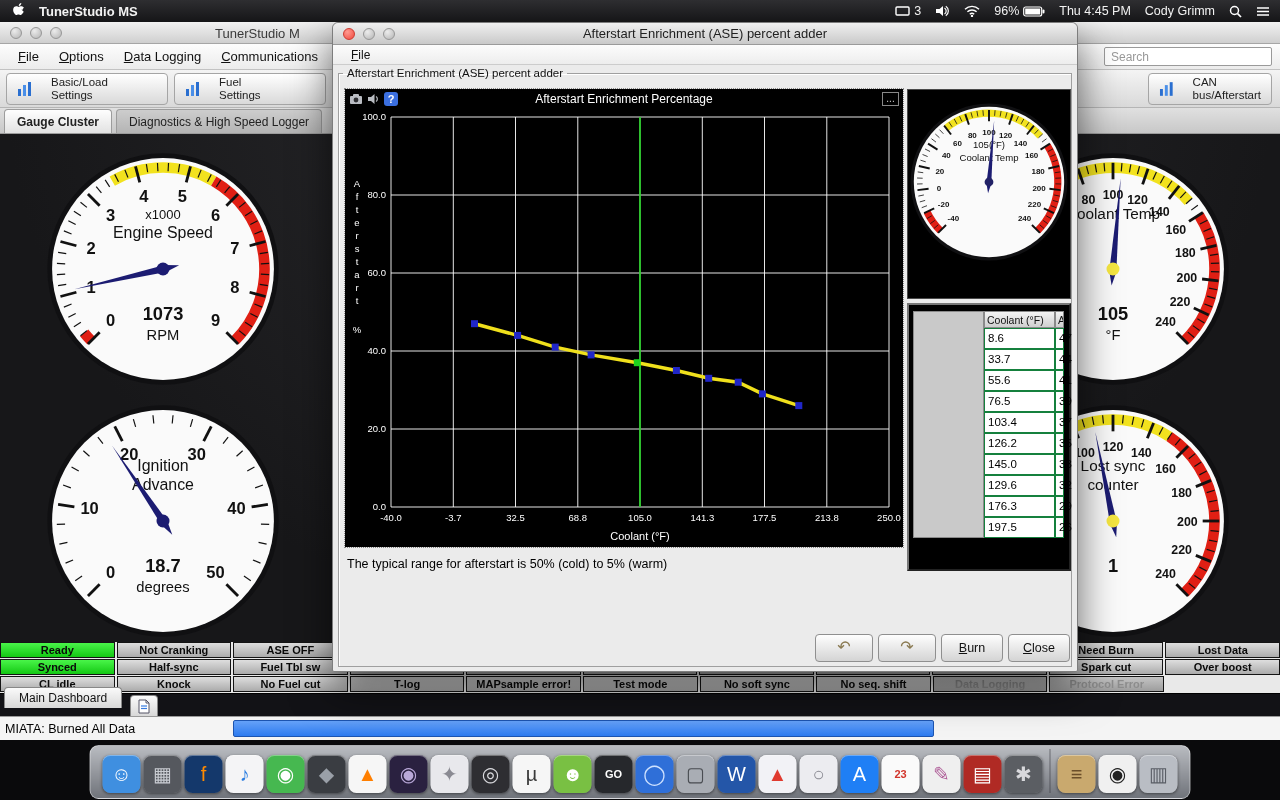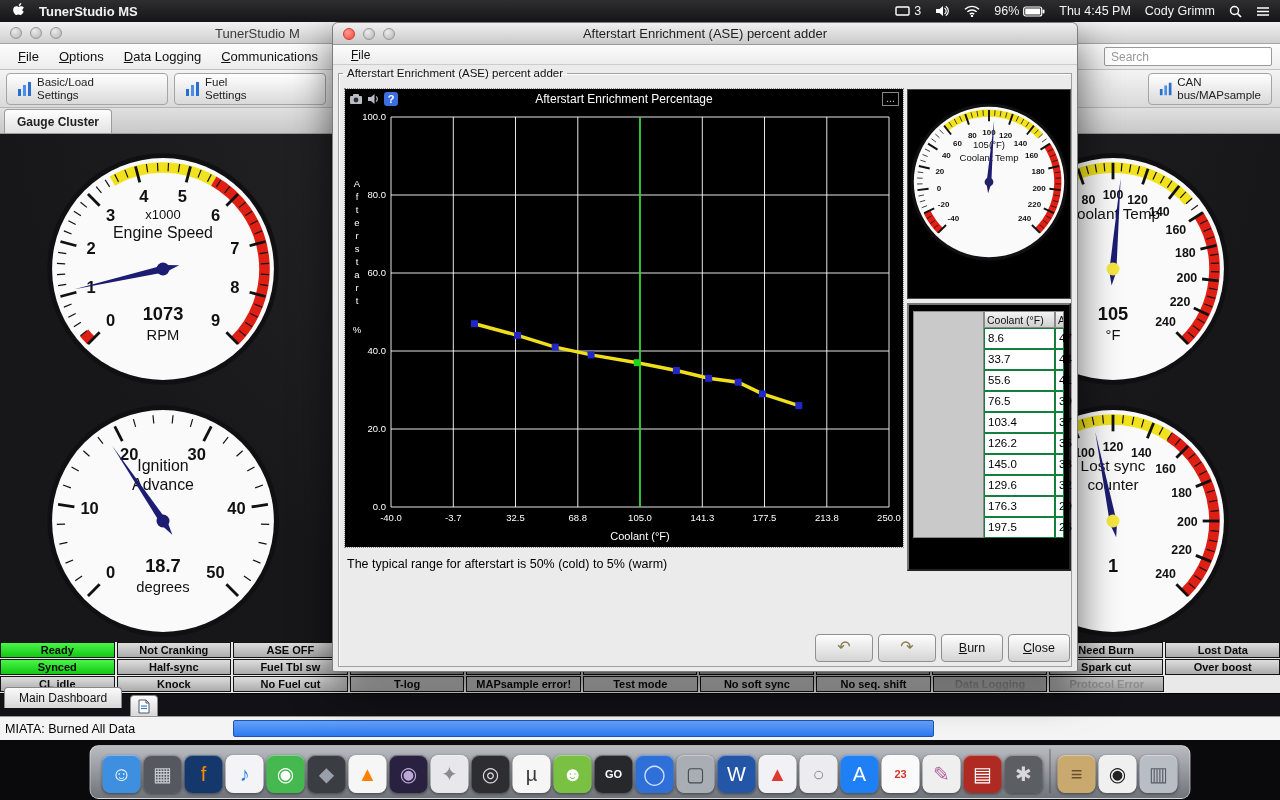--- a/index.html
+++ b/index.html
@@ -21,21 +21,21 @@
   .light{width:12px;height:12px;border-radius:50%;background:radial-gradient(circle at 35% 30%,#ececec,#b4b4b4);border:1px solid #979797}
   .light.red{background:radial-gradient(circle at 35% 30%,#ff9a90,#f0493e);border-color:#ce3a30}
   .w-title{position:absolute;top:4px;left:215px;font-size:13px;color:#3a3a3a;white-space:nowrap}
   .menurow{position:absolute;top:22px;height:26px;left:0;right:0;background:linear-gradient(#fdfdfd,#ececec);border-bottom:1px solid #c2c2c2;display:flex;align-items:center;padding-left:8px;font-size:13px;color:#111}
   .menu-item{padding:0 10px;cursor:default}
   .mn{display:inline-block}
   .mn::first-letter{text-decoration:underline}
   .search{position:absolute;right:8px;top:3px;width:168px;height:19px;border:1px solid #9a9a9a;border-radius:2px;background:#fff;font-size:12px;padding:0 6px;color:#333;font-family:"Liberation Sans",sans-serif}
   .search::placeholder{color:#999}
   .toolbar{position:absolute;top:48px;height:38px;left:0;right:0;background:linear-gradient(#f4f4f4,#d9d9d9);border-bottom:1px solid #b5b5b5}
-  .tbtn{position:absolute;top:3px;height:32px;border:1px solid #a5a5a5;border-radius:4px;background:linear-gradient(#ffffff,#d9d9d9);display:flex;align-items:center;gap:4px;padding:0 10px;font-size:11.5px;line-height:13px;color:#222;cursor:default}
+  .tbtn{position:absolute;top:3px;height:32px;border:1px solid #a5a5a5;border-radius:4px;background:linear-gradient(#ffffff,#d9d9d9);display:flex;align-items:center;gap:18px;padding:0 10px;font-size:11.5px;line-height:13px;color:#222;cursor:default}
   .tlines{display:flex;flex-direction:column}
   .tabrow{position:absolute;top:86px;height:26px;left:0;right:0;background:linear-gradient(#e0e0e0,#c8c8c8);border-bottom:1px solid #9c9c9c}
   .tab{position:absolute;bottom:0;height:24px;border:1px solid #9c9c9c;border-bottom:none;border-radius:4px 4px 0 0;background:linear-gradient(#cdcdcd,#b4b4b4);font-size:12px;display:flex;align-items:center;padding:0 12px;color:#222;white-space:nowrap;cursor:default}
   .tab.active{background:linear-gradient(#fefefe,#e2e2e2);font-weight:bold}
 
   .dashboard{position:absolute;top:112px;height:508px;left:0;right:0;background:radial-gradient(ellipse at 50% -10%,#2b2b2e,#171719 70%)}
   .gauge{position:absolute}
 
   .indicators{position:absolute;top:620px;left:0;right:0;height:52px}
   .irow{position:absolute;display:grid;gap:2px;left:0}
@@ -184,27 +184,30 @@
         </span>
     </div>
     <div class="tbtn" style="right:8px;width:124px">
       <svg width="16" height="16" viewBox="0 0 16 16">
           <rect x="1" y="8" width="3" height="7" fill="#2a6fd0"></rect>
           <rect x="6" y="4" width="3" height="11" fill="#4a8fe8"></rect>
           <rect x="11" y="1" width="3" height="14" fill="#2a6fd0"></rect>
         </svg>
       <span class="tlines">
           <span>CAN</span>
-          <span>bus/MAPsample</span>
+          <span>bus/Afterstart</span>
         </span>
     </div>
   </div>
   <div class="tabrow">
     <div class="tab active" style="left:4px">
         <span>Gauge Cluster</span>
+      </div>
+    <div class="tab" style="left:116px">
+        <span>Diagnostics &amp; High Speed Logger</span>
       </div>
   </div>
   <div class="dashboard" id="dashboard">
       <div class="gauge" style="left: 45px; top: 17px; width: 236px; height: 236px;"><svg viewBox="0 0 200 200" width="100%" height="100%">
           <circle cx="100" cy="100" r="98" fill="#101012"></circle>
           <circle cx="100" cy="100" r="94" fill="#fafafa"></circle>
           <path d="M 39.2 160.8 A 86 86 0 0 1 33.2 154.1" fill="none" stroke="#e01f14" stroke-width="9"></path>
           <path d="M 57.0 25.5 A 86 86 0 0 1 143.0 25.5" fill="none" stroke="#f2e21e" stroke-width="9"></path>
           <path d="M 143.0 25.5 A 86 86 0 0 1 160.8 160.8" fill="none" stroke="#e01f14" stroke-width="9"></path>
           <line x1="46.3" y1="153.7" x2="36.4" y2="163.6" stroke="#111" stroke-width="2.4"></line>

